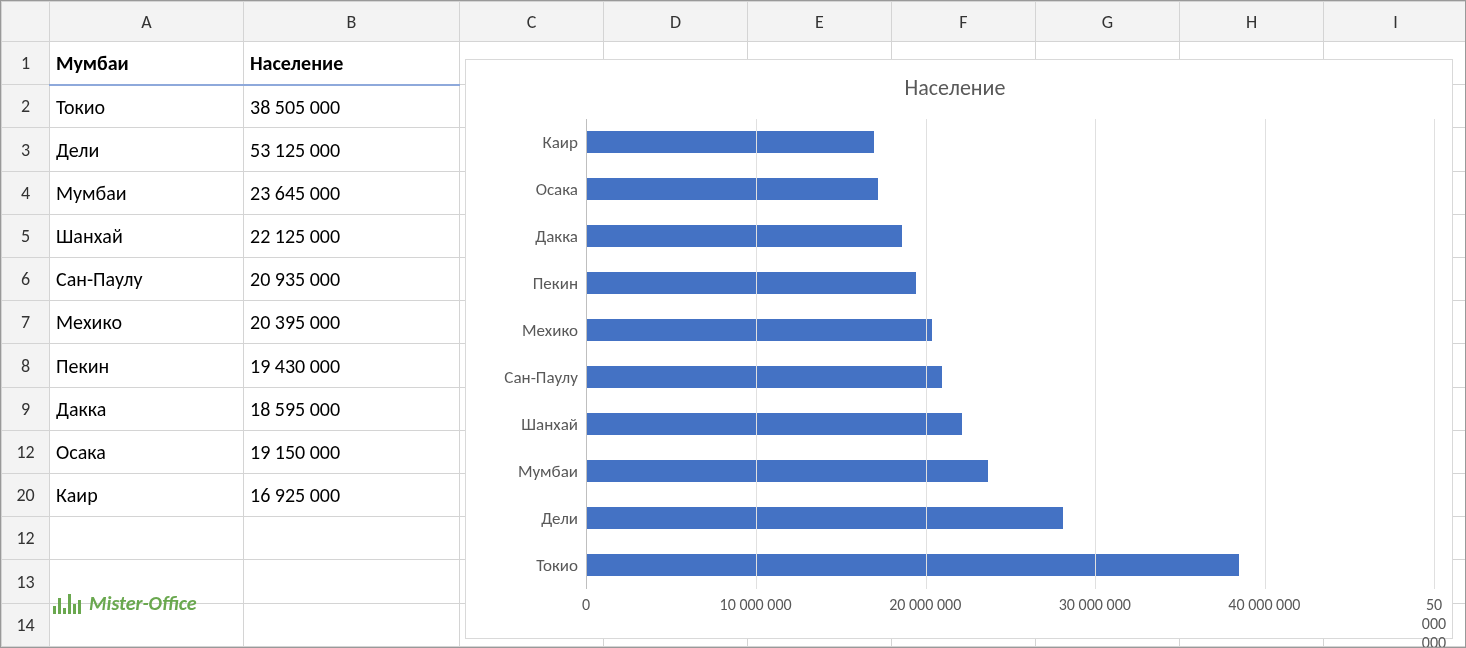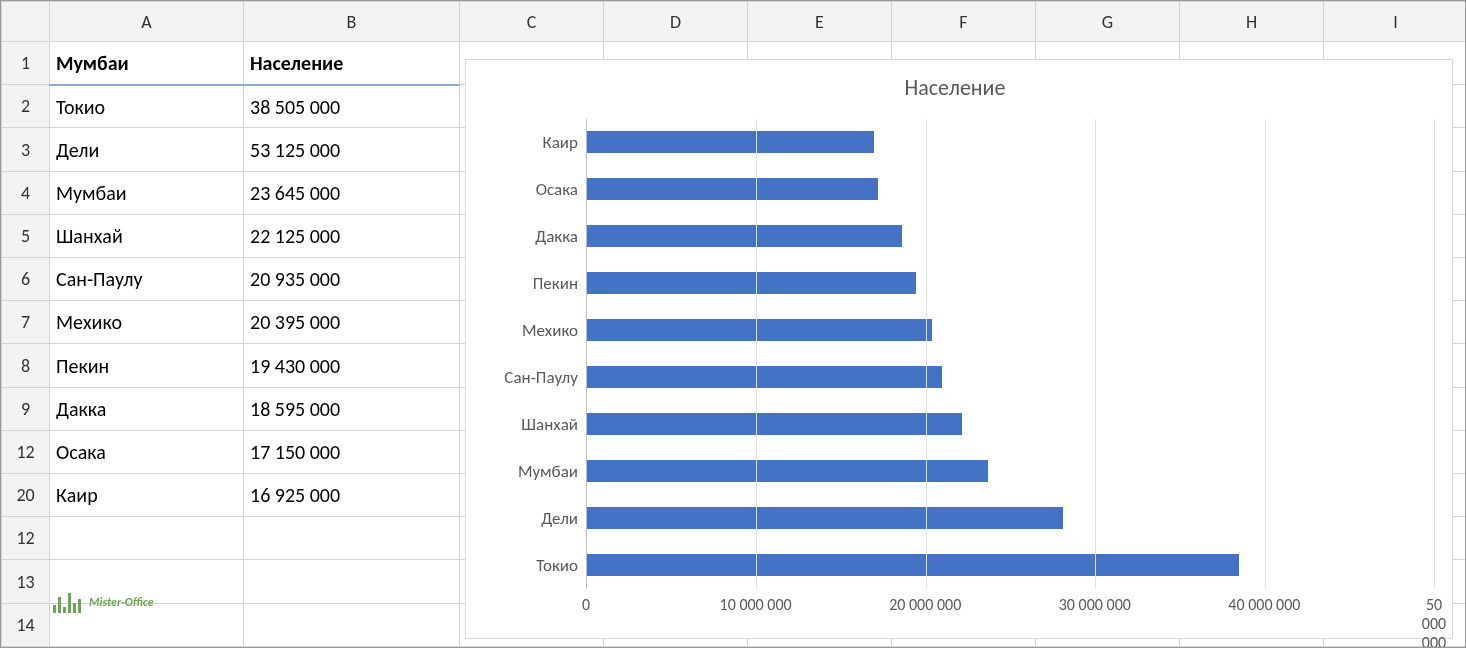--- a/index.html
+++ b/index.html
@@ -122,21 +122,21 @@
   
   .watermark {
     position: absolute;
     left: 52px;
     top: 590px;
     display: flex;
     align-items: center;
     gap: 8px;
     color: #6aa84f;
     font-weight: bold;
-    font-size: 12px;
+    font-size: 20px;
     font-style: italic;
   }
   .wm-bars { display:flex; align-items:flex-end; gap:2px; height:22px; }
   .wm-bars span { width:3px; background:#6aa84f; display:inline-block; }
 </style>
 </head>
 <body>
 
 <div class="sheet">
   <table class="grid">
@@ -271,21 +271,21 @@
           <td></td>
           <td></td>
           <td></td>
           <td></td>
           <td></td>
           <td></td>
         </tr>
         <tr>
           <td class="row-header">12</td>
           <td class="left">Осака</td>
-          <td class="num">17 150 000</td>
+          <td class="num">19 150 000</td>
           <td></td>
           <td></td>
           <td></td>
           <td></td>
           <td></td>
           <td></td>
           <td></td>
         </tr>
         <tr>
           <td class="row-header">20</td>

